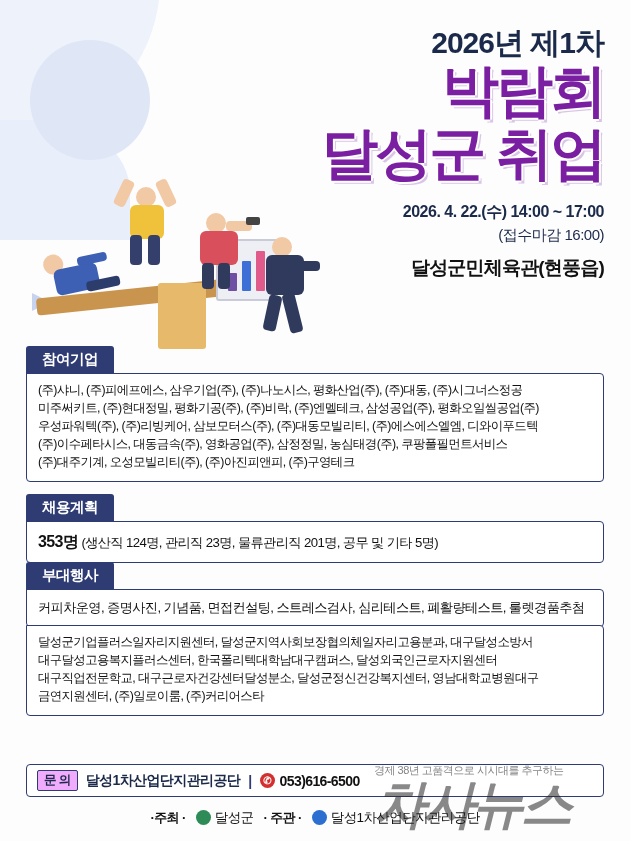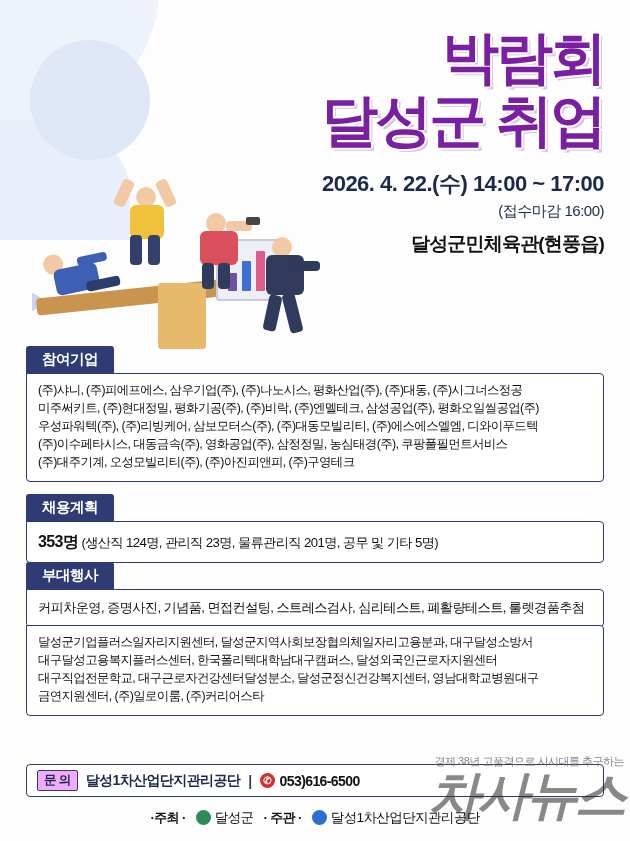--- a/index.html
+++ b/index.html
@@ -67,21 +67,21 @@
     line-height: 1.04;
     margin-top: 4px;
     text-shadow:
       2px 0 0 #fff, -2px 0 0 #fff, 0 2px 0 #fff, 0 -2px 0 #fff,
       3px 3px 0 #d9c6e6;
   }
   .title-line.second { margin-top: 2px; }
 
   .datebar {
     margin-top: 18px;
-    font-size: 22px;
+    font-size: 16px;
     font-weight: bold;
     color: #1b2a4a;
     letter-spacing: -0.5px;
   }
   .deadline {
     margin-top: 3px;
     font-size: 15px;
     color: #1b2a4a;
     letter-spacing: -0.5px;
   }
@@ -279,23 +279,22 @@
     background: #2e8b57;
     margin-right: 4px;
     vertical-align: -3px;
   }
   .logo-dot.blue { background: #2d6fd0; }
   .footer .org { font-weight: normal; font-size: 13.5px; }
 
   
   .watermark {
     position: absolute;
-    right: 6px; bottom: 20px;
+    right: 6px; bottom: 11px;
     width: 250px;
-    text-align: right;
     pointer-events: none;
   }
   .wm-sub {
     font-size: 11px;
     color: #6f6f6f;
     letter-spacing: -0.5px;
     opacity: .85;
   }
   .wm-main {
     font-size: 52px;
@@ -309,20 +308,21 @@
 </head>
 <body>
 
 <div class="poster">
 
   <div class="blob1"></div>
   <div class="blob3"></div>
   <div class="blob2"></div>
 
   <div class="header">
+    <div class="kicker">2026년 제1차</div>
     <div class="title-line second">박람회</div>
     <div class="title-line">달성군 취업</div>
     <div class="datebar">2026. 4. 22.(수) 14:00 ~ 17:00</div>
     <div class="deadline">(접수마감 16:00)</div>
     <div class="venue">달성군민체육관(현풍읍)</div>
   </div>
 
   <div class="illus">
     <div class="paper-plane"></div>
     <div class="il-beam"></div>

